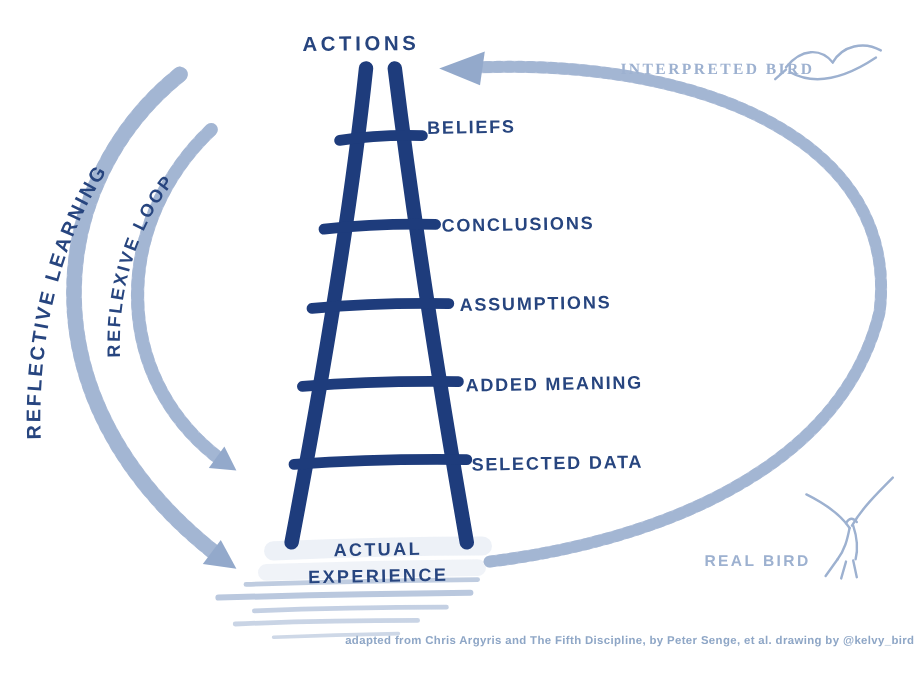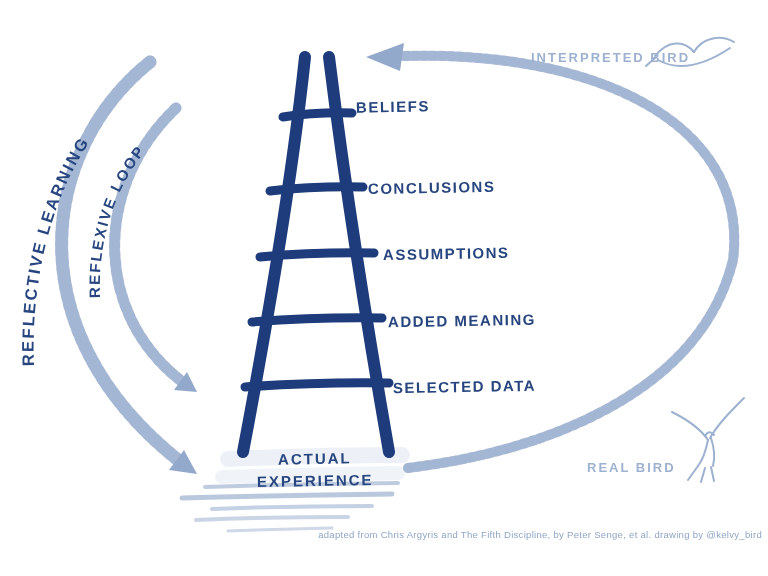--- a/index.html
+++ b/index.html
@@ -19,23 +19,23 @@
   .lbl-actions{left:252px;top:27px;font-size:17px;letter-spacing:3px;transform:rotate(-.5deg);}
   .lbl-rung{font-size:15px;letter-spacing:1.5px;transform:rotate(-1deg);}
   .lbl-beliefs{left:356px;top:98px;}
   .lbl-conclusions{left:368px;top:179px;}
   .lbl-assumptions{left:383px;top:245px;}
   .lbl-added-meaning{left:388px;top:312px;}
   .lbl-selected-data{left:393px;top:378px;}
   .lbl-actual{left:235px;top:448px;width:160px;text-align:center;font-size:15px;letter-spacing:2px;line-height:22px;transform:rotate(-1deg);}
   .lbl-actual span{display:block;}
   .lbl-light{color:var(--light_ink);font-size:13px;letter-spacing:2px;font-weight:bold;}
-  .lbl-interpreted{left:531px;top:50px;}
+  .lbl-interpreted{left:517px;top:50px;font-family:Liberation Serif, serif;}
   .lbl-realbird{left:587px;top:460px;}
-  .caption{position:absolute;right:6px;top:529px;font-size:9.5px;letter-spacing:.3px;color:var(--caption);font-weight:normal;white-space:nowrap;}
+  .caption{position:absolute;right:6px;top:529px;font-size:9.5px;letter-spacing:.3px;color:var(--caption);font-weight:bold;white-space:nowrap;}
 
   
   .arc{fill:none;stroke:var(--arc);stroke-linecap:round;}
   .arc.w10{stroke-width:10;}
   .arc.w13{stroke-width:13;}
   .arc.w11{stroke-width:11;}
   .hatch{stroke:var(--arc_dark);stroke-dasharray:3 6;opacity:.55;}
   .arrowhead{fill:var(--arc_dark);stroke:none;}
   .rail{fill:none;stroke:var(--ladder);stroke-width:12;stroke-linecap:round;}
   .rung{fill:none;stroke:var(--ladder);stroke-width:9;stroke-linecap:round;}
@@ -110,20 +110,21 @@
     </g>
 
     <text class="curve-text">
       <textPath href="#tp-outer">REFLECTIVE LEARNING</textPath>
     </text>
     <text class="curve-text inner">
       <textPath href="#tp-inner">REFLEXIVE LOOP</textPath>
     </text>
   </svg>
 
+  <div class="label lbl-actions">ACTIONS</div>
   <div class="label lbl-rung lbl-beliefs">BELIEFS</div>
   <div class="label lbl-rung lbl-conclusions">CONCLUSIONS</div>
   <div class="label lbl-rung lbl-assumptions">ASSUMPTIONS</div>
   <div class="label lbl-rung lbl-added-meaning">ADDED MEANING</div>
   <div class="label lbl-rung lbl-selected-data">SELECTED DATA</div>
 
   <div class="label lbl-actual">
     <span>ACTUAL</span>
     <span>EXPERIENCE</span>
   </div>

